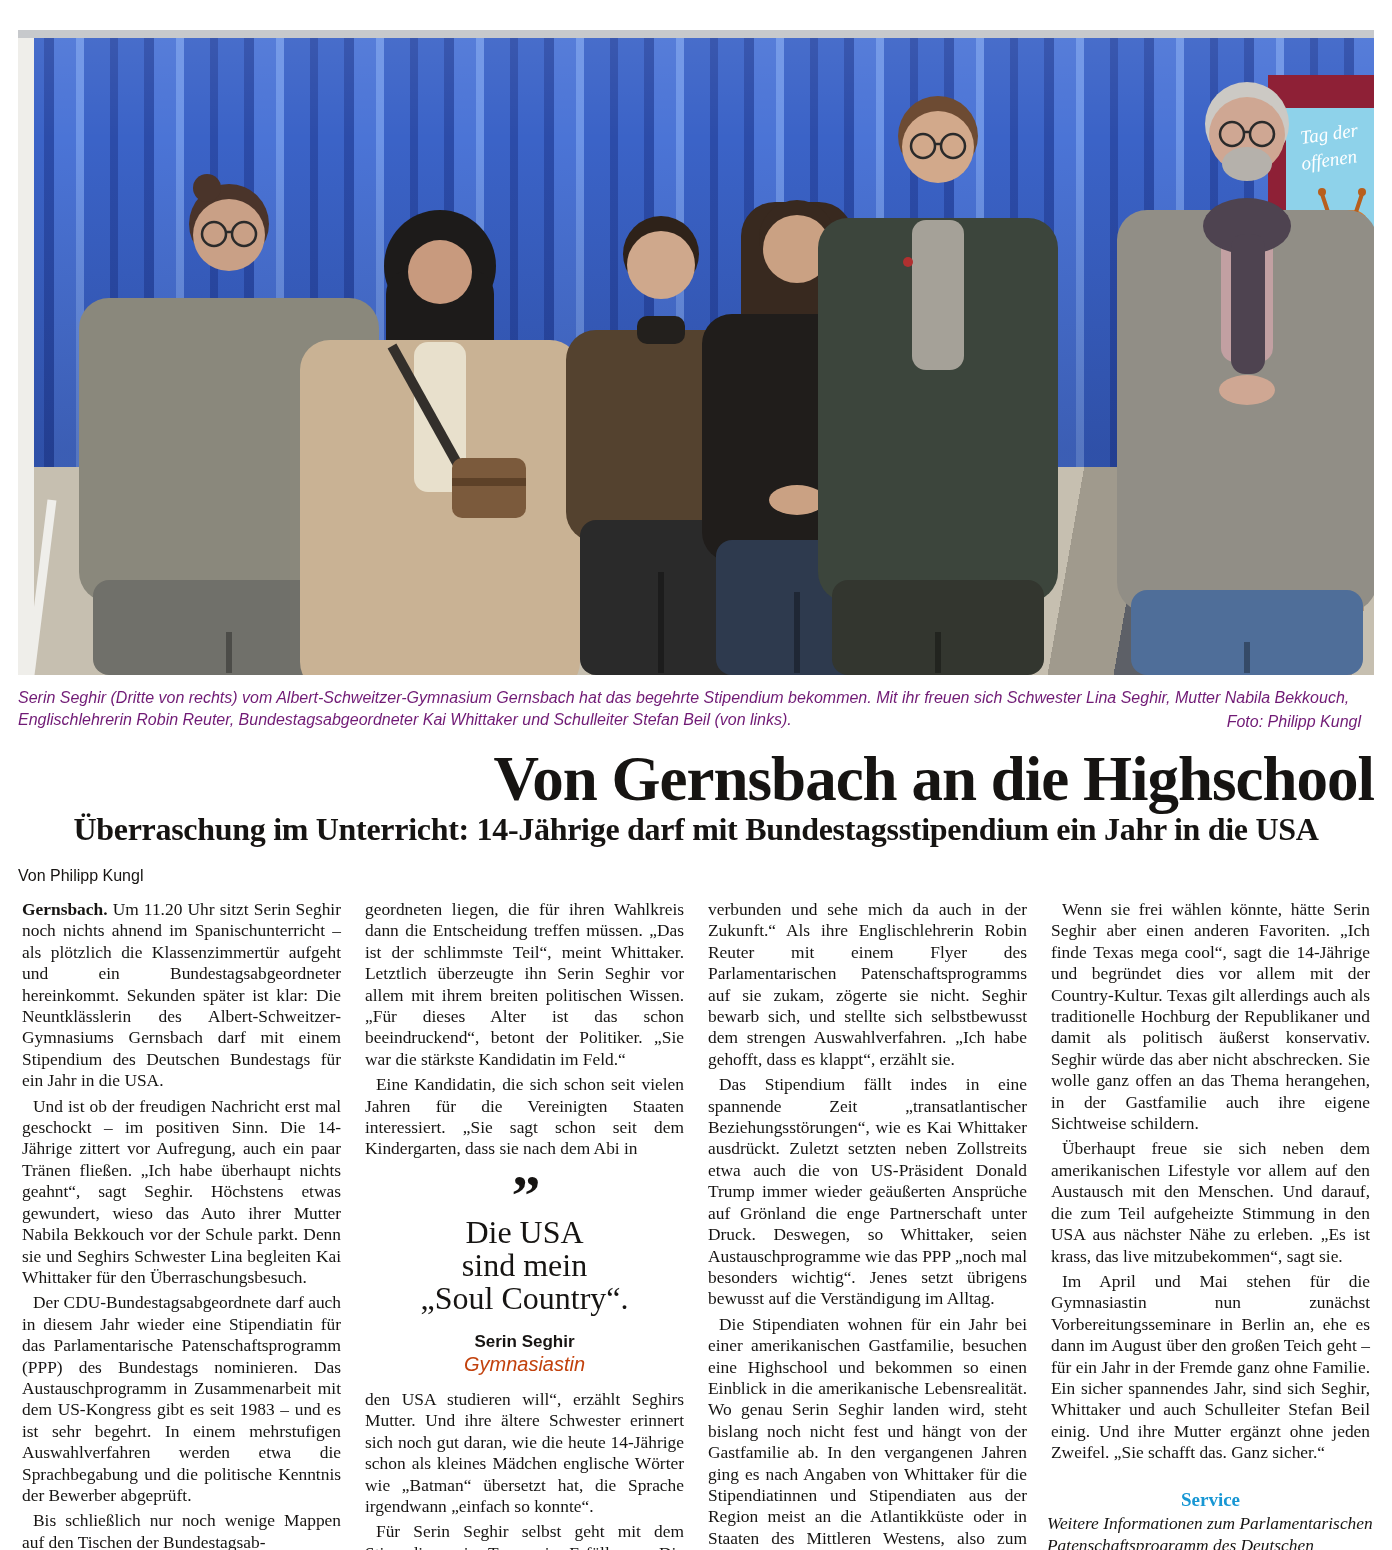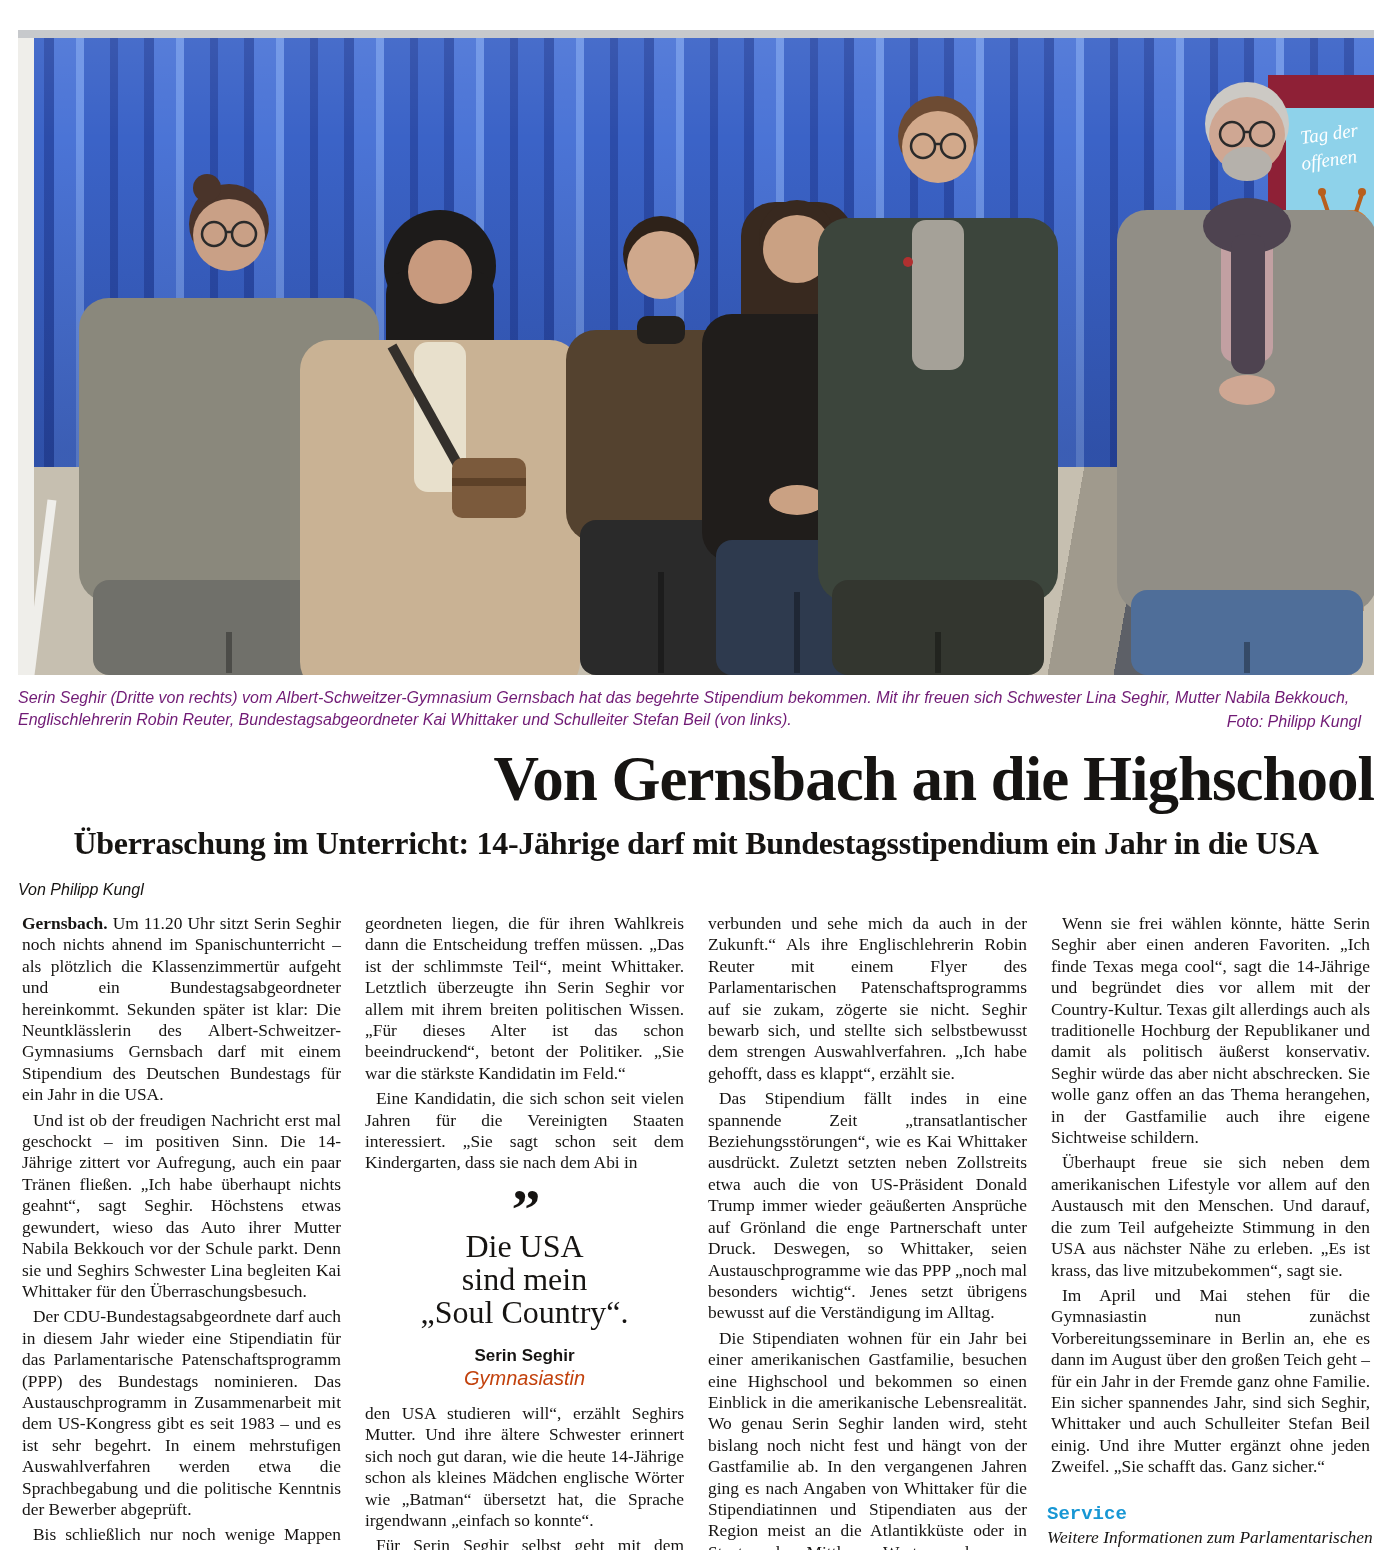--- a/index.html
+++ b/index.html
@@ -12,38 +12,38 @@
   .curtain:after{content:"";position:absolute;inset:0;background:linear-gradient(180deg,rgba(255,255,255,.07),rgba(0,0,40,0) 25%,rgba(5,15,60,.22) 96%);}
   .floor{position:absolute;left:0;top:437px;width:100%;height:208px;}
   .photo svg{position:absolute;left:0;top:0;}
 
   
   .caption{position:relative;margin-top:12px;font-family:"Liberation Sans",sans-serif;font-style:italic;font-size:16px;line-height:22px;color:#701a75;min-height:46px;}
   .credit{position:absolute;right:13px;bottom:0;font-family:"Liberation Sans",sans-serif;font-style:italic;font-size:16px;}
 
   
   h1.headline{margin:14px 0 0 0;text-align:right;font-size:63px;line-height:64px;font-weight:bold;letter-spacing:-1px;}
-  h2.subheadline{margin:14px 0 0 0;text-align:center;font-size:32px;line-height:36px;font-weight:bold;letter-spacing:-.3px;}
-  .byline{margin:20px 0 10px 0;font-family:"Liberation Sans",sans-serif;font-style:italic;font-size:16px;}
+  h2.subheadline{margin:0 0 0 0;text-align:center;font-size:32px;line-height:36px;font-weight:bold;letter-spacing:-.3px;}
+  .byline{margin:20px 0 10px 0;font-family:"Liberation Sans",sans-serif;font-size:16px;}
 
   
   .cols{display:grid;grid-template-columns:repeat(4,1fr);column-gap:16px;height:660px;overflow:hidden;}
   .col{overflow:hidden;}
   .para{margin:4px;font-size:17.4px;line-height:21.4px;text-align:justify;text-justify:inter-word;}
   .para.indent{text-indent:11px;}
   .lead{font-weight:bold;}
 
   .pullquote{text-align:center;margin:16px 0 14px 0;}
   .pq-glyph{font-size:58px;font-weight:bold;line-height:40px;letter-spacing:-3px;}
   .pq-line{font-size:32px;line-height:33px;}
   .pq-name{margin-top:16px;font-family:"Liberation Sans",sans-serif;font-weight:bold;font-size:17px;line-height:22px;}
   .pq-role{font-family:"Liberation Sans",sans-serif;font-style:italic;font-size:20px;line-height:22px;color:#c2410c;}
 
   .service{margin-top:24px;}
-  .service-head{font-family:Liberation Mono, monospace;font-weight:bold;font-size:19px;line-height:24px;}
+  .service-head{font-family:Liberation Serif, serif;font-weight:bold;font-size:19px;line-height:24px;text-align:center;}
   .service-text{font-style:italic;font-size:17.4px;line-height:22px;}
 </style>
 </head>
 <body>
 
 <div class="page">
 
   <figure class="photo" id="photo" style="margin:0;">
     <div class="curtain" id="curtain" style="background: repeating-linear-gradient(90deg, rgb(59, 99, 199) 0px, rgb(59, 99, 199) 26px, rgb(44, 76, 169) 26px, rgb(44, 76, 169) 36px, rgb(75, 116, 214) 36px, rgb(75, 116, 214) 58px, rgb(109, 148, 230) 58px, rgb(109, 148, 230) 66px, rgb(59, 99, 199) 66px, rgb(59, 99, 199) 92px, rgb(44, 76, 169) 92px, rgb(44, 76, 169) 100px);"></div>
     <div class="floor" id="floor" style="background: repeating-linear-gradient(100deg, rgb(198, 191, 176) 0px, rgb(198, 191, 176) 150px, rgb(160, 154, 141) 150px, rgb(160, 154, 141) 215px, rgb(93, 96, 103) 215px, rgb(93, 96, 103) 300px, rgb(198, 191, 176) 300px, rgb(198, 191, 176) 380px, rgb(171, 148, 127) 380px, rgb(171, 148, 127) 450px);"></div>

